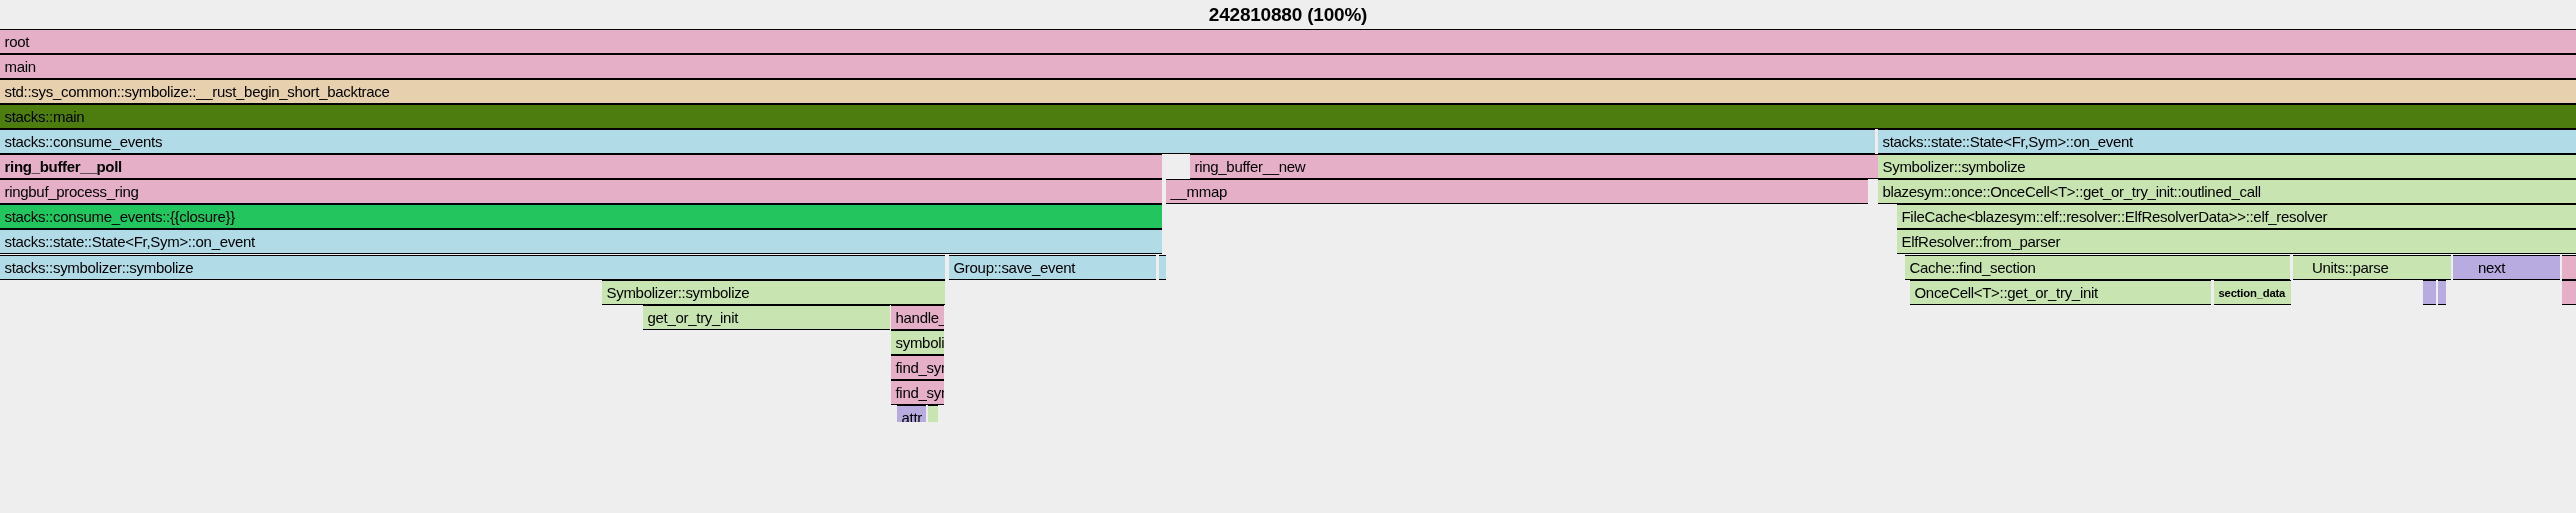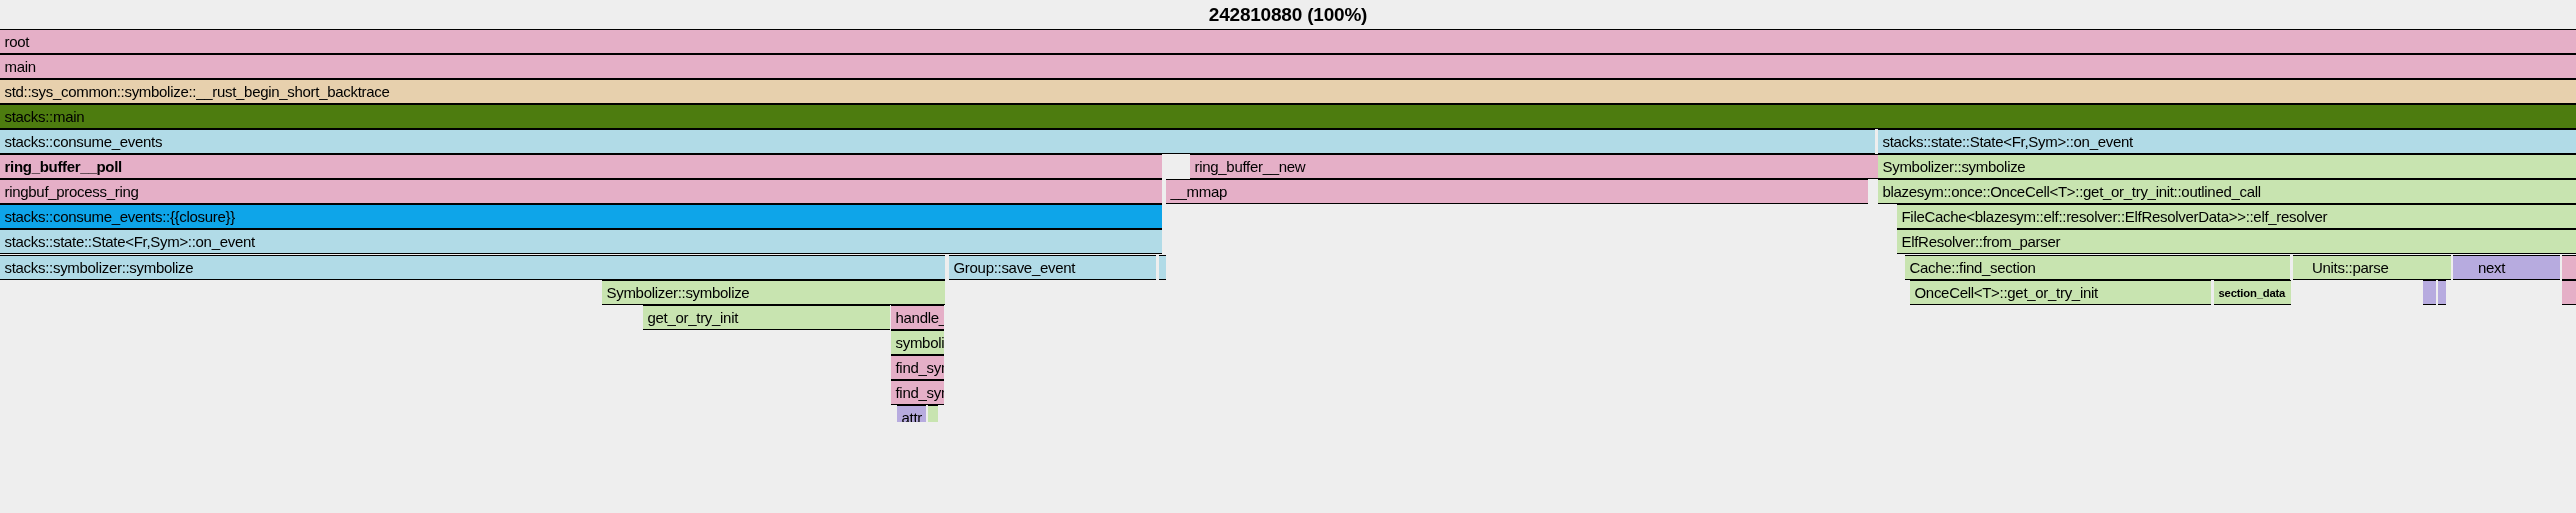--- a/index.html
+++ b/index.html
@@ -58,21 +58,21 @@
       <div class="frame" style="left: 0px; top: 79px; width: 2576px; height: 25px; background: rgb(231, 208, 173);">std::sys_common::symbolize::__rust_begin_short_backtrace</div>
       <div class="frame" style="left: 0px; top: 104px; width: 2576px; height: 25px; background: #4d7c0f;">stacks::main</div>
       <div class="frame" style="left: 0px; top: 129px; width: 1875px; height: 25px; background: rgb(177, 219, 231);">stacks::consume_events</div>
       <div class="frame" style="left: 1878px; top: 129px; width: 698px; height: 25px; background: rgb(177, 219, 231);">stacks::state::State&lt;Fr,Sym&gt;::on_event</div>
       <div class="frame" style="left: 0px; top: 154px; width: 1162px; height: 25px; background: rgb(229, 175, 199); font-weight: bold;">ring_buffer__poll</div>
       <div class="frame" style="left: 1166px; top: 154px; width: 702px; height: 25px; background: rgb(229, 175, 199); margin-left: 24px;">ring_buffer__new</div>
       <div class="frame" style="left: 1878px; top: 154px; width: 698px; height: 25px; background: rgb(200, 228, 176);">Symbolizer::symbolize</div>
       <div class="frame" style="left: 0px; top: 179px; width: 1162px; height: 25px; background: rgb(229, 175, 199);">ringbuf_process_ring</div>
       <div class="frame" style="left: 1166px; top: 179px; width: 702px; height: 25px; background: rgb(229, 175, 199);">__mmap</div>
       <div class="frame" style="left: 1878px; top: 179px; width: 698px; height: 25px; background: rgb(200, 228, 176);">blazesym::once::OnceCell&lt;T&gt;::get_or_try_init::outlined_call</div>
-      <div class="frame" style="left: 0px; top: 204px; width: 1162px; height: 25px; background: #0ea5e9;">stacks::consume_events::{{closure}}</div>
+      <div class="frame" style="left: 0px; top: 204px; width: 1162px; height: 25px; background: #22c55e;">stacks::consume_events::{{closure}}</div>
       <div class="frame" style="left: 1897px; top: 204px; width: 679px; height: 25px; background: rgb(200, 228, 176);">FileCache&lt;blazesym::elf::resolver::ElfResolverData&gt;&gt;::elf_resolver</div>
       <div class="frame" style="left: 0px; top: 229px; width: 1162px; height: 25px; background: rgb(177, 219, 231);">stacks::state::State&lt;Fr,Sym&gt;::on_event</div>
       <div class="frame" style="left: 1897px; top: 229px; width: 679px; height: 25px; background: rgb(200, 228, 176);">ElfResolver::from_parser</div>
       <div class="frame" style="left: 0px; top: 255px; width: 945px; height: 25px; background: rgb(177, 219, 231);">stacks::symbolizer::symbolize</div>
       <div class="frame" style="left: 949px; top: 255px; width: 207px; height: 25px; background: rgb(177, 219, 231);">Group::save_event</div>
       <div class="frame" style="left: 1159px; top: 255px; width: 3.8px; height: 25px; background: rgb(177, 219, 231);"></div>
       <div class="frame" style="left: 1905px; top: 255px; width: 385px; height: 25px; background: rgb(200, 228, 176);">Cache::find_section</div>
       <div class="frame" style="left: 2293px; top: 255px; width: 158px; height: 25px; background: rgb(200, 228, 176); padding-left: 19px;">Units::parse</div>
       <div class="frame" style="left: 2453px; top: 255px; width: 107px; height: 25px; background: rgb(183, 171, 223); padding-left: 25px;">next</div>
       <div class="frame" style="left: 2562px; top: 255px; width: 14.3px; height: 25px; background: rgb(229, 175, 199);"></div>

